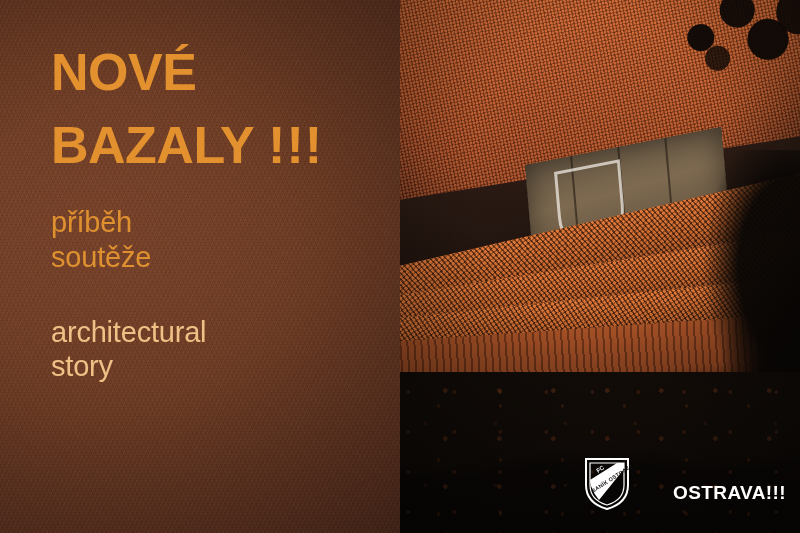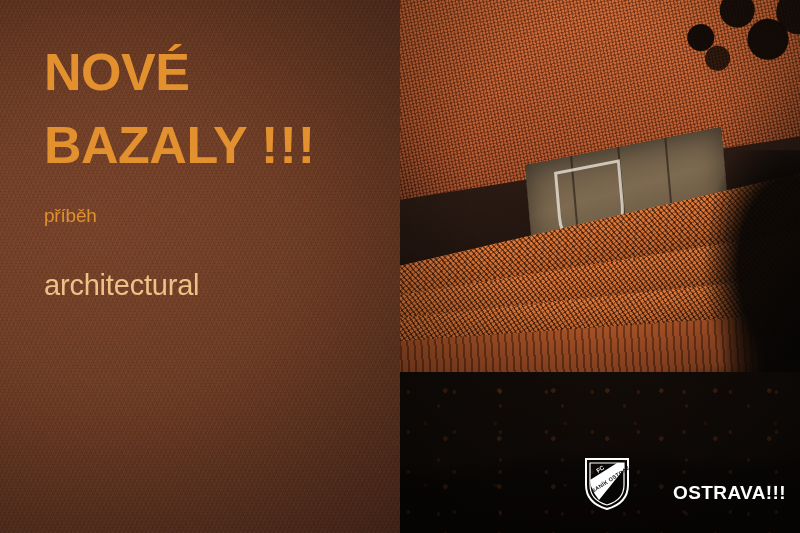--- a/index.html
+++ b/index.html
@@ -33,39 +33,39 @@
     pointer-events:none;
   }
   #left-panel .vig{
     position:absolute;inset:0;
     background:radial-gradient(ellipse 460px 400px at 30% 45%, rgba(0,0,0,0) 35%, rgba(0,0,0,.28) 100%);
     pointer-events:none;
   }
 
   
   #text-block{
-    position:absolute;left:44px;top:47px;
+    position:absolute;left:51px;top:47px;
     width:330px;
     z-index:4;
   }
   .headline{
     font-weight:bold;
     font-size:52px;
     line-height:.98;
     letter-spacing:-0.5px;
     color:#e3902f;
     margin:0;
     white-space:nowrap;
   }
   .headline .ln2{display:block;margin-top:22px;}
   .headline .bangs{letter-spacing:1px;}
 
   .sub-cz{
     margin-top:34px;
-    font-size:19px;
+    font-size:29px;
     line-height:1.20;
     color:#e0912f;
     font-weight:normal;
     letter-spacing:-0.2px;
   }
   .sub-en{
     margin-top:40px;
     font-size:29px;
     line-height:1.20;
     color:#f0c187;
@@ -216,24 +216,26 @@
 
   <div id="text-block">
 
     <h1 class="headline">
       <span class="ln1">NOVÉ</span>
       <span class="ln2"><span>BAZALY</span>&nbsp;<span class="bangs">!!!</span></span>
     </h1>
 
     <div class="sub-cz">
       <div>příběh</div>
+      <div>soutěže</div>
     </div>
 
     <div class="sub-en">
       <div>architectural</div>
+      <div>story</div>
     </div>
 
   </div>
 
   <div id="photo">
     <div class="ph-layer" id="sky"></div>
     <div class="ph-layer" id="shell"></div>
     <div class="ph-layer" id="shell-mesh"></div>
     <div class="ph-layer" id="dark-band"></div>
 

